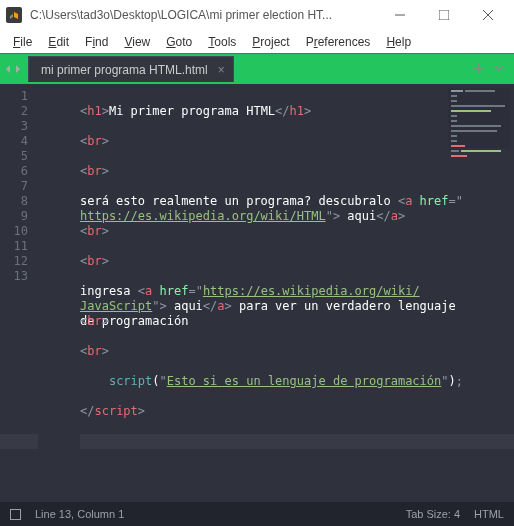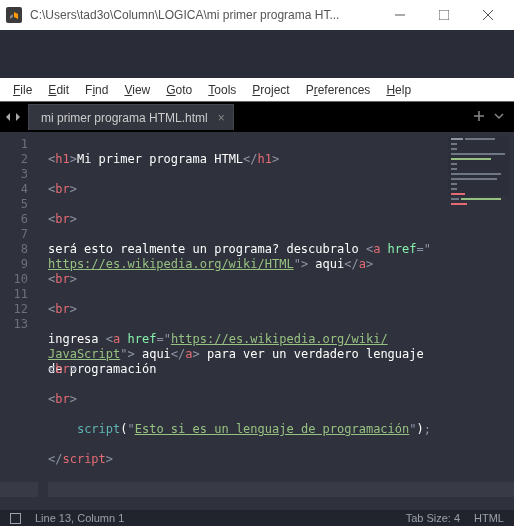--- a/index.html
+++ b/index.html
@@ -37,27 +37,26 @@
   .win-btn svg { width: 10px; height: 10px; stroke: #555; stroke-width: 1; fill: none; }
   .menubar {
     height: 24px;
     background: #fff;
     display: flex;
     align-items: center;
     padding: 0 6px;
     gap: 2px;
     border-bottom: 1px solid #666;
     font-size: 12px;
-    margin-top: 48px;
   }
   .menubar .menu-item { padding: 2px 7px; color: #333; }
   .menubar .menu-item .ul { text-decoration: underline; }
   .tabbar {
     height: 30px;
-    background: #000000;
+    background: #22c55e;
     display: flex;
     align-items: center;
     padding: 4px 4px;
   }
   .nav-arrows { display: flex; align-items: center; gap: 2px; padding-right: 6px; }
   .nav-arrows svg { width: 8px; height: 8px; fill: #aaa; }
   .tab {
     height: 26px;
     background: #33363f;
     color: #ccc;
@@ -88,41 +87,41 @@
   .code {
     flex: 1;
     padding: 5px 0 0 10px;
     font-family: Consolas, monospace;
     font-size: 12px;
     line-height: 15px;
     color: #fefefe;
     white-space: pre;
     position: relative;
   }
-  .code .line { height: 15px; white-space: pre-wrap; word-break: break-all; }
+  .code .line { height: 15px; white-space: pre-wrap; word-break: break-all; margin-left: 32px; }
   .code .line.current { background: #383b46; }
   .code .line.current::before {
     content:""; position:absolute; left:-48px; width:48px; height:15px; background:#383b46;
   }
   .p { color: #8d94a4; } 
   .t { color: #e46b73; } 
   .a { color: #86efac; } 
   .s { color: #97c181; text-decoration: underline; } 
   .f { color: #5fb3b3; }
   .txt { color: #fefefe; }
   .minimap {
     position: absolute;
     top: 4px; right: 4px;
     width: 62px; height: 60px;
     background: #2c2f39;
   }
   .minimap .ml { height: 3px; margin: 2px 3px; display:flex; gap:2px; }
   .minimap .ml span { display:block; height:2px; background:#6f7684; }
   .statusbar {
-    height: 16px;
+    height: 24px;
     background: #22242d;
     color: #9aa0ab;
     display: flex;
     align-items: center;
     padding: 0 10px;
     font-size: 11px;
     gap: 14px;
   }
   .statusbar .sq {
     width: 11px; height: 11px; border: 1px solid #9aa0ab;
@@ -132,21 +131,21 @@
 </head>
 <body>
 
 <div class="titlebar">
   <div class="app-icon">
     <svg viewBox="0 0 10 10">
         <path d="M1 9 L4 7 L4 4 L1 6 Z" fill="#888"></path>
         <path d="M5 7 L9 9 L9 4 L5 2 Z" fill="#f90"></path>
       </svg>
   </div>
-  <div class="title-text">C:\Users\tad3o\Column\LOGICA\mi primer programa HT...</div>
+  <div class="title-text">C:\Users\tad3o\Desktop\LOGICA\mi primer election HT...</div>
   <div class="win-controls">
     <div class="win-btn">
         <svg viewBox="0 0 10 10">
           <line x1="0" y1="5" x2="10" y2="5"></line>
         </svg>
       </div>
     <div class="win-btn">
         <svg viewBox="0 0 10 10">
           <rect x="0" y="0" width="10" height="10"></rect>
         </svg>

